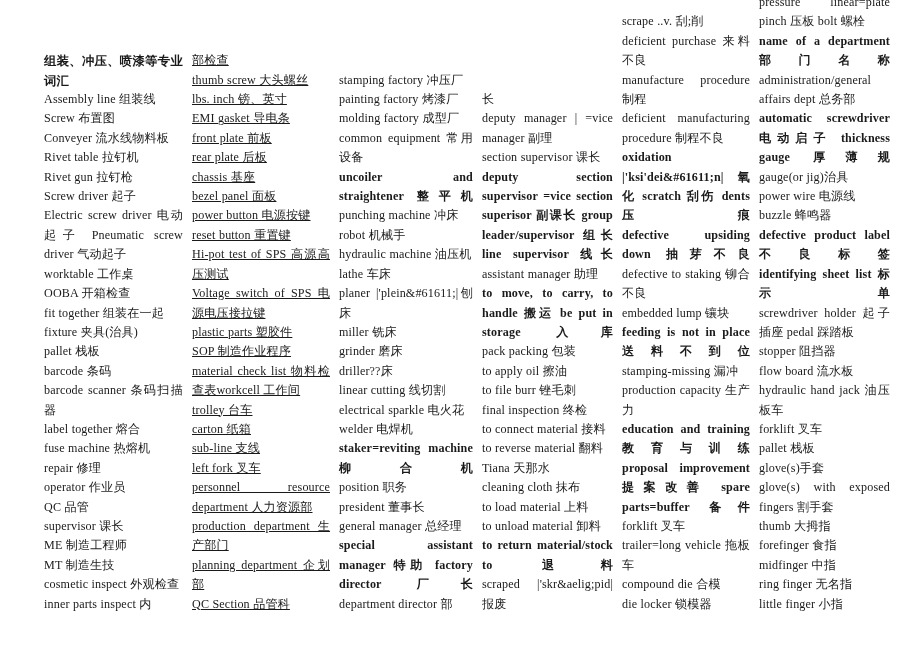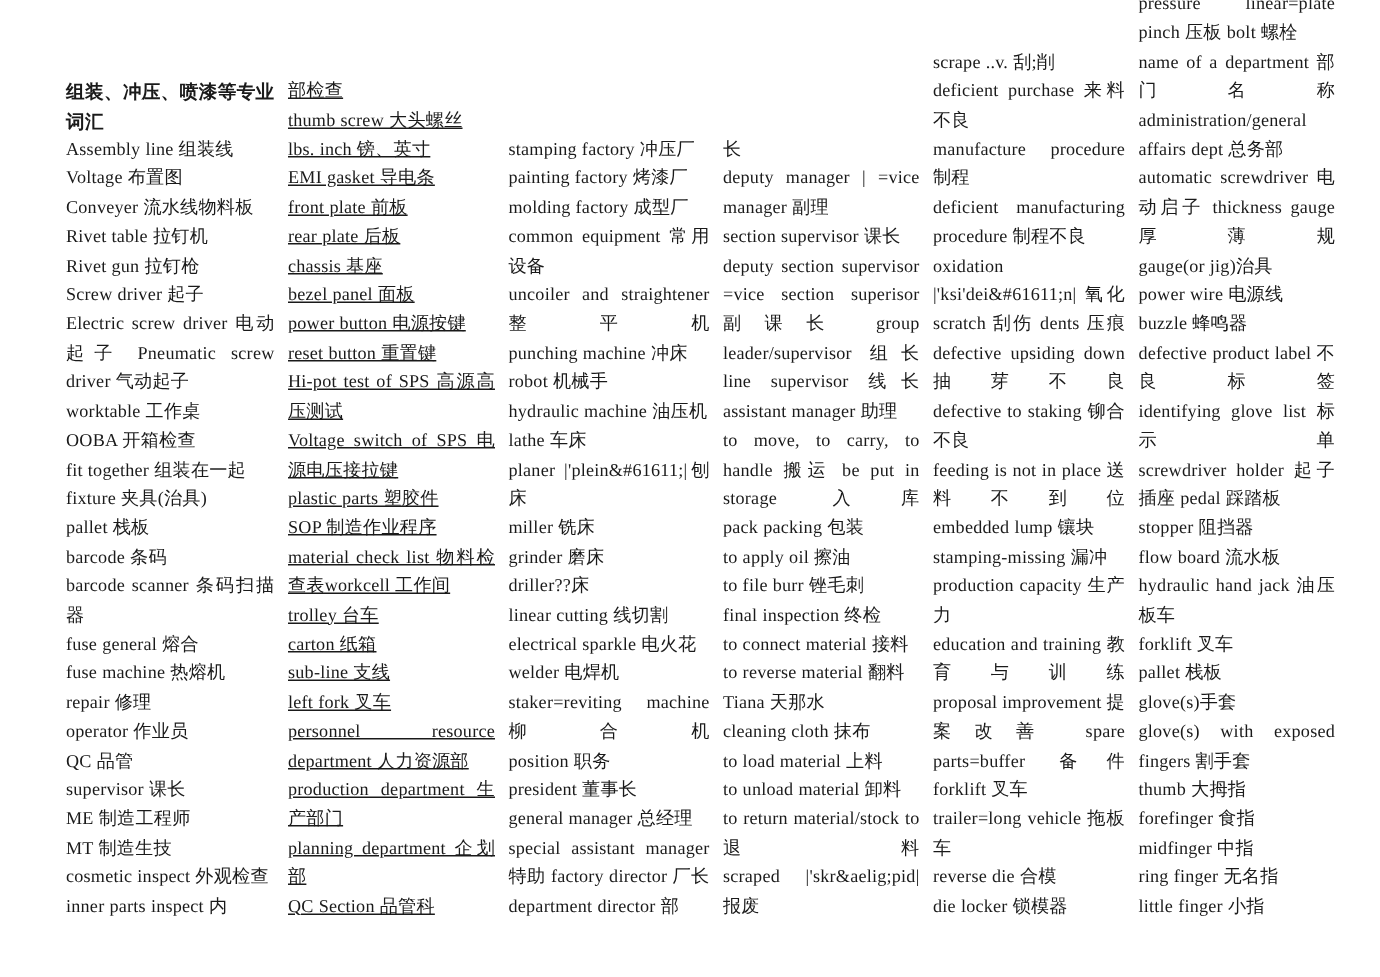--- a/index.html
+++ b/index.html
@@ -56,44 +56,45 @@
   .entry.heading {
     font-weight: bold;
     font-family: "DejaVu Sans", "Liberation Sans", sans-serif;
     font-size: 12.4px;
     line-height: 19.4px;
     letter-spacing: 0.2px;
   }
   
   .entry.stretch {
     text-align-last: justify;
+    font-weight: bold;
   }
 </style>
 </head>
 <body>
 
 <div class="page">
   <div class="columns">
       <div class="col col-0">
         <p class="entry heading">组装、冲压、喷漆等专业词汇</p>
         <p class="entry">Assembly line 组装线</p>
-        <p class="entry">Voltage 布置图</p>
+        <p class="entry">Screw 布置图</p>
         <p class="entry">Conveyer 流水线物料板</p>
         <p class="entry">Rivet table 拉钉机</p>
         <p class="entry">Rivet gun 拉钉枪</p>
         <p class="entry">Screw driver 起子</p>
         <p class="entry">Electric screw driver 电动起子 Pneumatic screw driver 气动起子</p>
         <p class="entry">worktable 工作桌</p>
         <p class="entry">OOBA 开箱检查</p>
         <p class="entry">fit together 组装在一起</p>
         <p class="entry">fixture 夹具(治具)</p>
         <p class="entry">pallet 栈板</p>
         <p class="entry">barcode 条码</p>
         <p class="entry">barcode scanner 条码扫描器</p>
-        <p class="entry">fuse general 熔合</p>
+        <p class="entry">label together 熔合</p>
         <p class="entry">fuse machine 热熔机</p>
         <p class="entry">repair 修理</p>
         <p class="entry">operator 作业员</p>
         <p class="entry">QC 品管</p>
         <p class="entry">supervisor 课长</p>
         <p class="entry">ME 制造工程师</p>
         <p class="entry">MT 制造生技</p>
         <p class="entry">cosmetic inspect 外观检查</p>
         <p class="entry">inner parts inspect 内</p>
       </div>
@@ -167,41 +168,41 @@
         <p class="entry">scraped |'skr&amp;aelig;pid| 报废</p>
       </div>
       <div class="col col-4">
         <p class="entry">scrape ..v. 刮;削</p>
         <p class="entry">deficient purchase 来料不良</p>
         <p class="entry">manufacture procedure 制程</p>
         <p class="entry">deficient manufacturing procedure 制程不良</p>
         <p class="entry stretch">oxidation |'ksi'dei&amp;#61611;n| 氧化 scratch 刮伤 dents 压痕</p>
         <p class="entry stretch">defective upsiding down 抽芽不良</p>
         <p class="entry">defective to staking 铆合不良</p>
+        <p class="entry">embedded lump 镶块</p>
         <p class="entry stretch">feeding is not in place 送料不到位</p>
-        <p class="entry">embedded lump 镶块</p>
         <p class="entry">stamping-missing 漏冲</p>
         <p class="entry">production capacity 生产力</p>
         <p class="entry stretch">education and training 教育与训练</p>
         <p class="entry stretch">proposal improvement 提案改善 spare parts=buffer 备件</p>
         <p class="entry">forklift 叉车</p>
         <p class="entry">trailer=long vehicle 拖板车</p>
-        <p class="entry">reverse die 合模</p>
+        <p class="entry">compound die 合模</p>
         <p class="entry">die locker 锁模器</p>
       </div>
       <div class="col col-5">
         <p class="entry">pressure linear=plate pinch 压板 bolt 螺栓</p>
         <p class="entry stretch">name of a department 部门名称</p>
         <p class="entry">administration/general affairs dept 总务部</p>
         <p class="entry stretch">automatic screwdriver 电动启子 thickness gauge 厚薄规</p>
         <p class="entry">gauge(or jig)治具</p>
         <p class="entry">power wire 电源线</p>
         <p class="entry">buzzle 蜂鸣器</p>
         <p class="entry stretch">defective product label 不良标签</p>
-        <p class="entry stretch">identifying glove list 标示单</p>
+        <p class="entry stretch">identifying sheet list 标示单</p>
         <p class="entry">screwdriver holder 起子插座 pedal 踩踏板</p>
         <p class="entry">stopper 阻挡器</p>
         <p class="entry">flow board 流水板</p>
         <p class="entry">hydraulic hand jack 油压板车</p>
         <p class="entry">forklift 叉车</p>
         <p class="entry">pallet 栈板</p>
         <p class="entry">glove(s)手套</p>
         <p class="entry">glove(s) with exposed fingers 割手套</p>
         <p class="entry">thumb 大拇指</p>
         <p class="entry">forefinger 食指</p>

